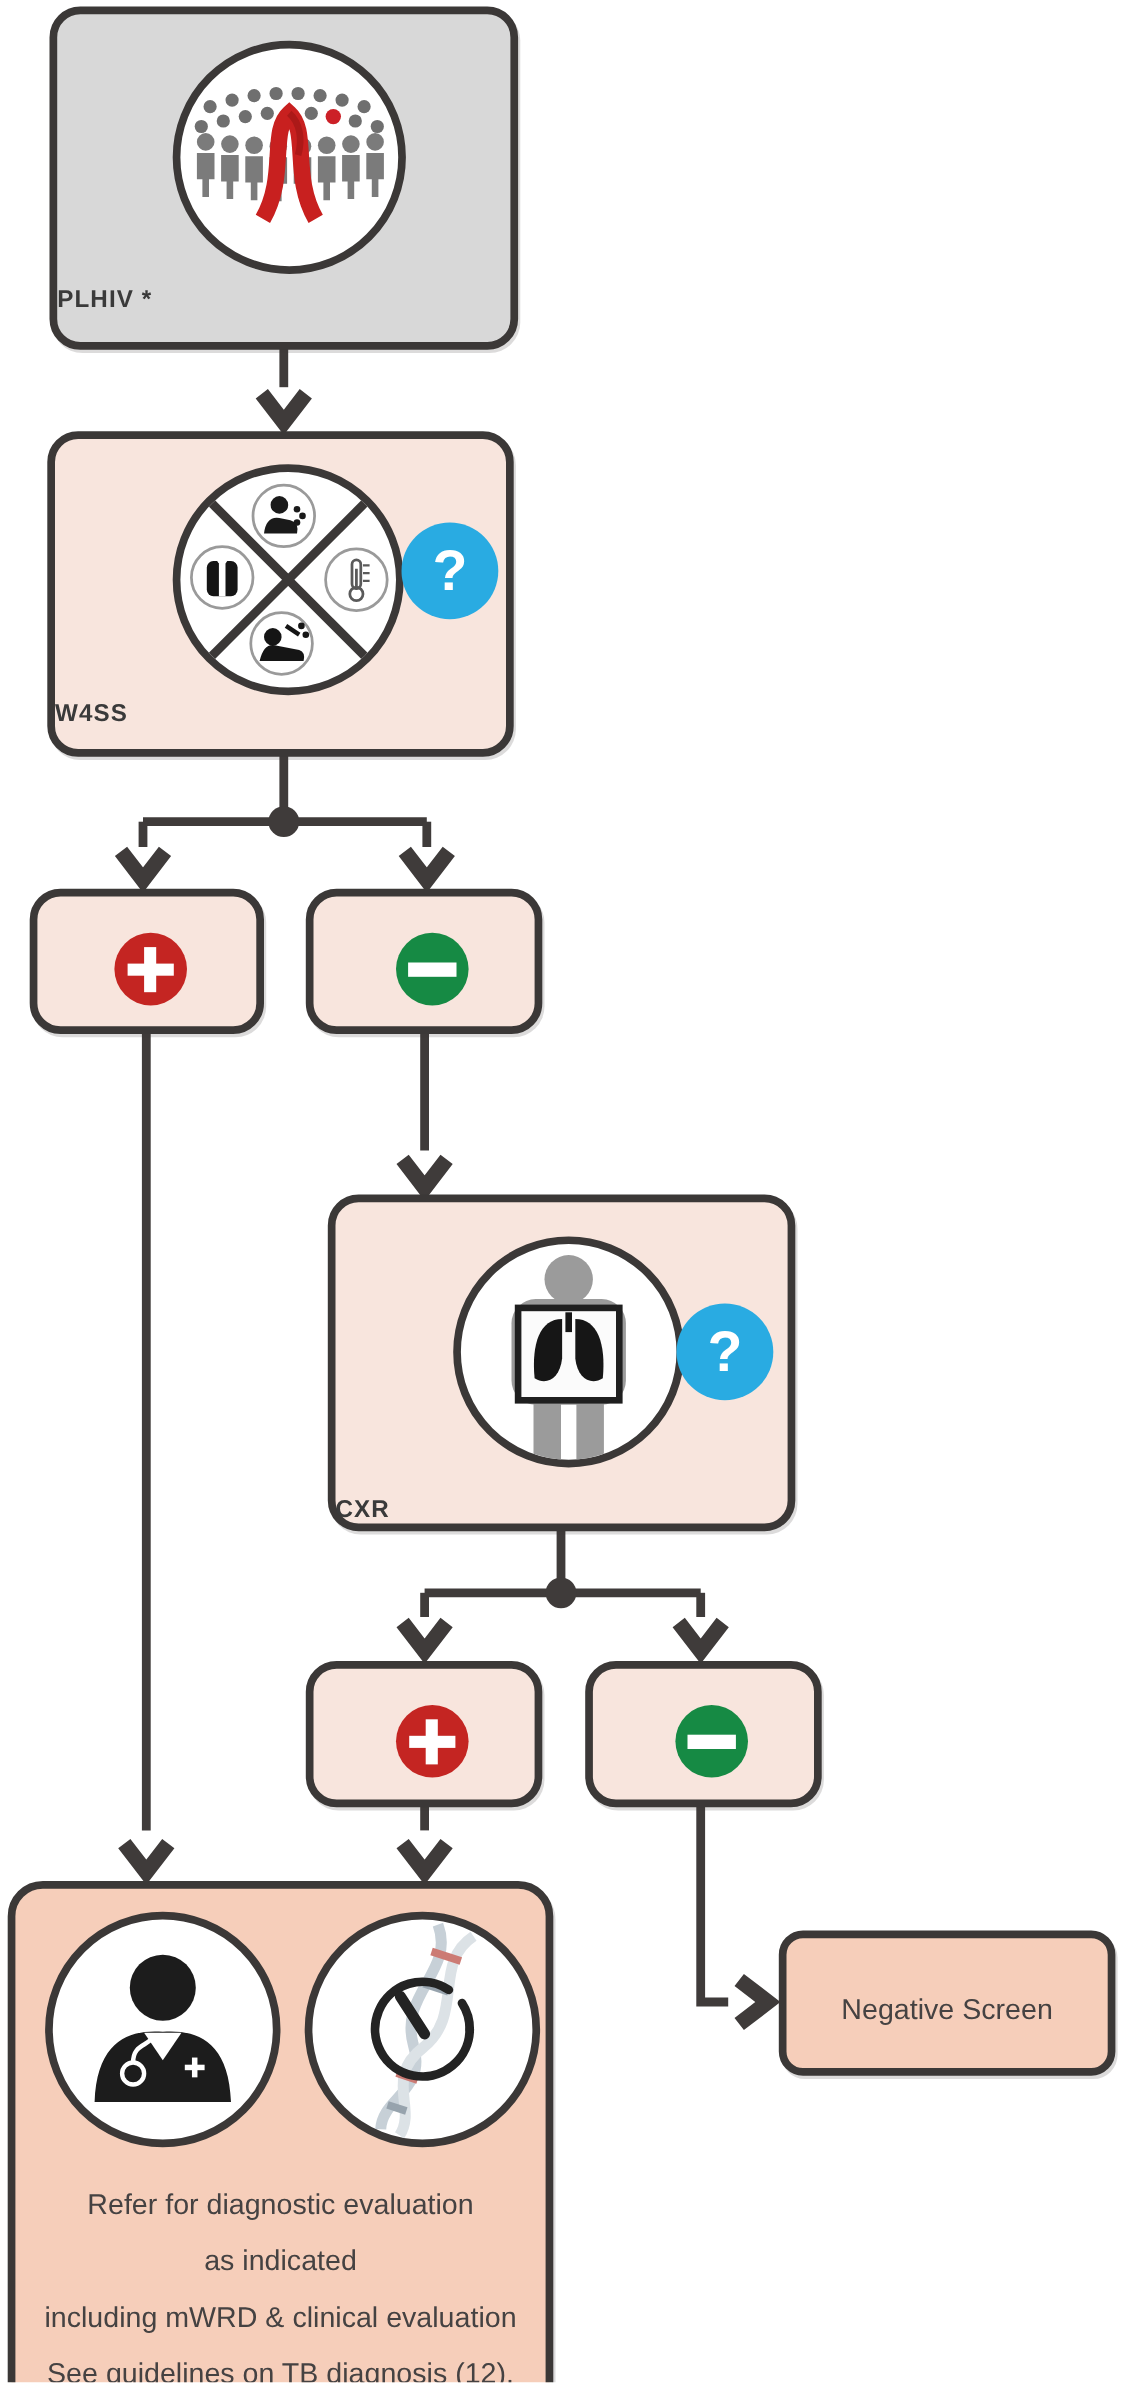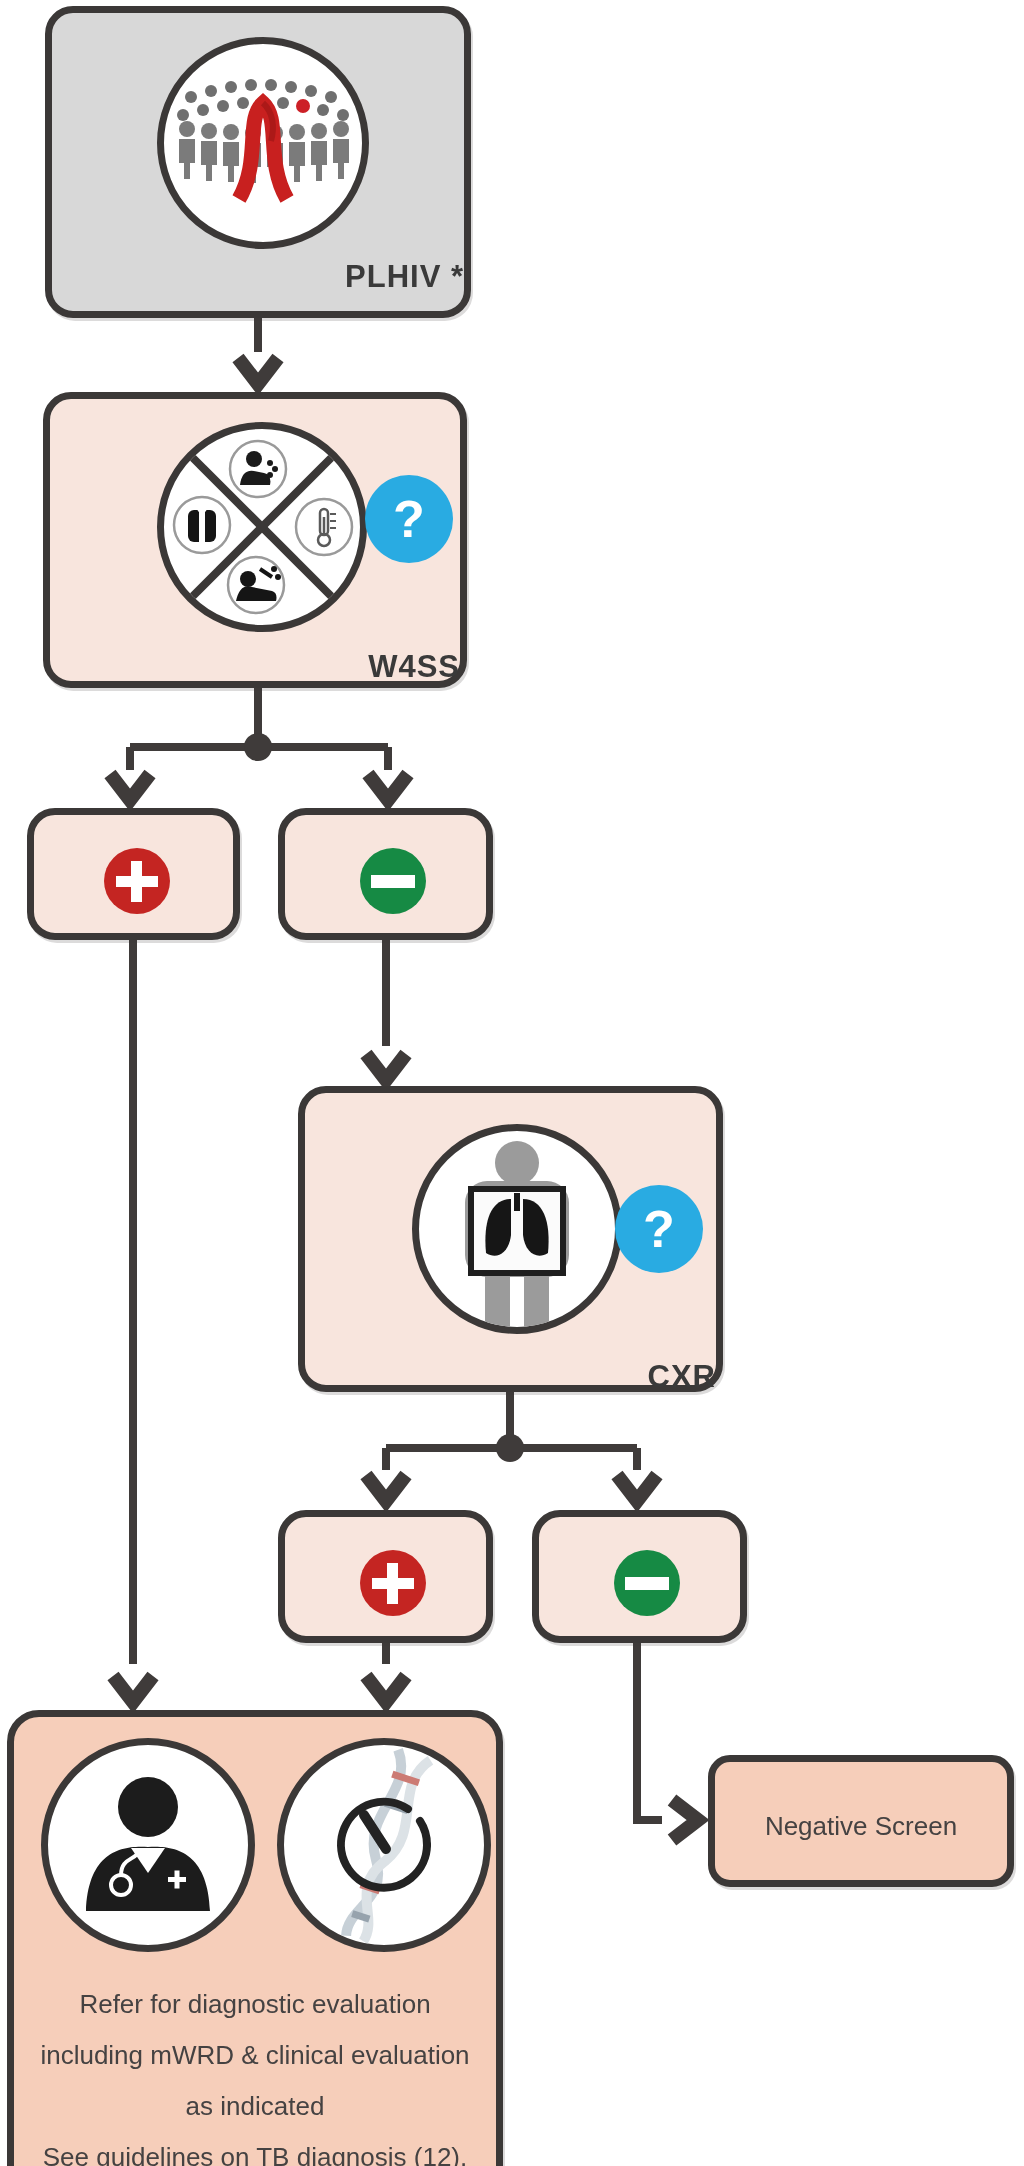--- a/index.html
+++ b/index.html
@@ -6,22 +6,22 @@
   #canvas{position:relative;width:1024px;height:2166px;background:#ffffff;
           font-family:"Liberation Sans",sans-serif;overflow:hidden;}
   #connectors{position:absolute;left:0;top:0;z-index:1;}
   .box{position:absolute;box-sizing:border-box;border:7px solid #3b3837;
        border-radius:28px;z-index:2;box-shadow:2px 3px 0 rgba(60,56,54,0.18);}
   .box-light{background:#f8e5dd;}
   .box-dark{background:#f6ceba;}
   .box-gray{background:#d8d8d8;}
   .icon-circle{position:absolute;box-sizing:border-box;background:#ffffff;
        border:7px solid #3b3837;border-radius:50%;overflow:hidden;}
-  .node-label{position:absolute;left:0;right:0;text-align:right;
-       font-weight:700;font-size:31px;color:#3a3a3a;letter-spacing:1px;}
+  .node-label{position:absolute;left:0;right:0;text-align:left;
+       font-weight:700;font-size:22px;color:#3a3a3a;letter-spacing:1px;}
   .help-badge{position:absolute;width:88px;height:88px;border-radius:50%;
        background:#29abe2;color:#ffffff;font-weight:700;font-size:52px;
        display:flex;align-items:center;justify-content:center;z-index:4;}
   .sign-circle{position:absolute;width:66px;height:66px;border-radius:50%;}
   .sign-red{background:#c42522;}
   .sign-green{background:#168a44;}
   .bar{position:absolute;background:#ffffff;}
   .plus-h{left:12px;top:28px;width:42px;height:11px;}
   .plus-v{left:27px;top:13px;width:11px;height:41px;}
   .minus-h{left:11px;top:27px;width:44px;height:13px;}
@@ -158,21 +158,21 @@
           <circle cx="-6" cy="58" r="28" fill="#ffffff" stroke="#9a9a9a" stroke-width="2.5"></circle>
           <circle cx="-14" cy="52" r="8" fill="#151515"></circle>
           <path d="M-26,74 Q-22,56 -10,60 L10,64 Q16,66 14,74 Z" fill="#151515"></path>
           <path d="M-2,42 L10,50" stroke="#151515" stroke-width="4"></path>
           <circle cx="12" cy="42" r="3" fill="#151515"></circle>
             <circle cx="16" cy="50" r="3" fill="#151515"></circle>
         </g>
       </svg>
     </div>
     <div class="help-badge" style="left:315px;top:76px;">?</div>
-    <div class="node-label" style="top:250px;">W4SS</div>
+    <div class="node-label" style="top:236px;">W4SS</div>
   </div>
 
   <div class="box box-light" style="left:27px;top:808px;width:213px;height:132px;">
     <div class="sign-circle sign-red" style="left:70px;top:33px;">
       <div class="bar plus-h"></div>
         <div class="bar plus-v"></div>
     </div>
   </div>
 
   <div class="box box-light" style="left:278px;top:808px;width:215px;height:132px;">
@@ -243,19 +243,19 @@
           <line x1="-10" y1="45" x2="10" y2="45" stroke="#c05a52" stroke-width="7"></line>
           <line x1="-9" y1="75" x2="9" y2="75" stroke="#7e8d99" stroke-width="7"></line>
         </g>
         <path d="M24,-36 A43,43 0 1 0 43,0" fill="none" stroke="#232323" stroke-width="8" stroke-linecap="round"></path>
         <path d="M43,0 A43,43 0 0 0 36,-24" fill="none" stroke="#232323" stroke-width="8" stroke-linecap="round"></path>
         <line x1="2" y1="4" x2="-20" y2="-30" stroke="#232323" stroke-width="10" stroke-linecap="round"></line>
       </svg>
     </div>
     <div class="text-block refer-text">
       <div>Refer for diagnostic evaluation</div>
+      <div>as indicated</div>
       <div>including mWRD &amp; clinical evaluation</div>
-      <div>as indicated</div>
       <div>See guidelines on TB diagnosis (12).</div>
     </div>
   </div>
 
 </div>
 
 </body></html>

